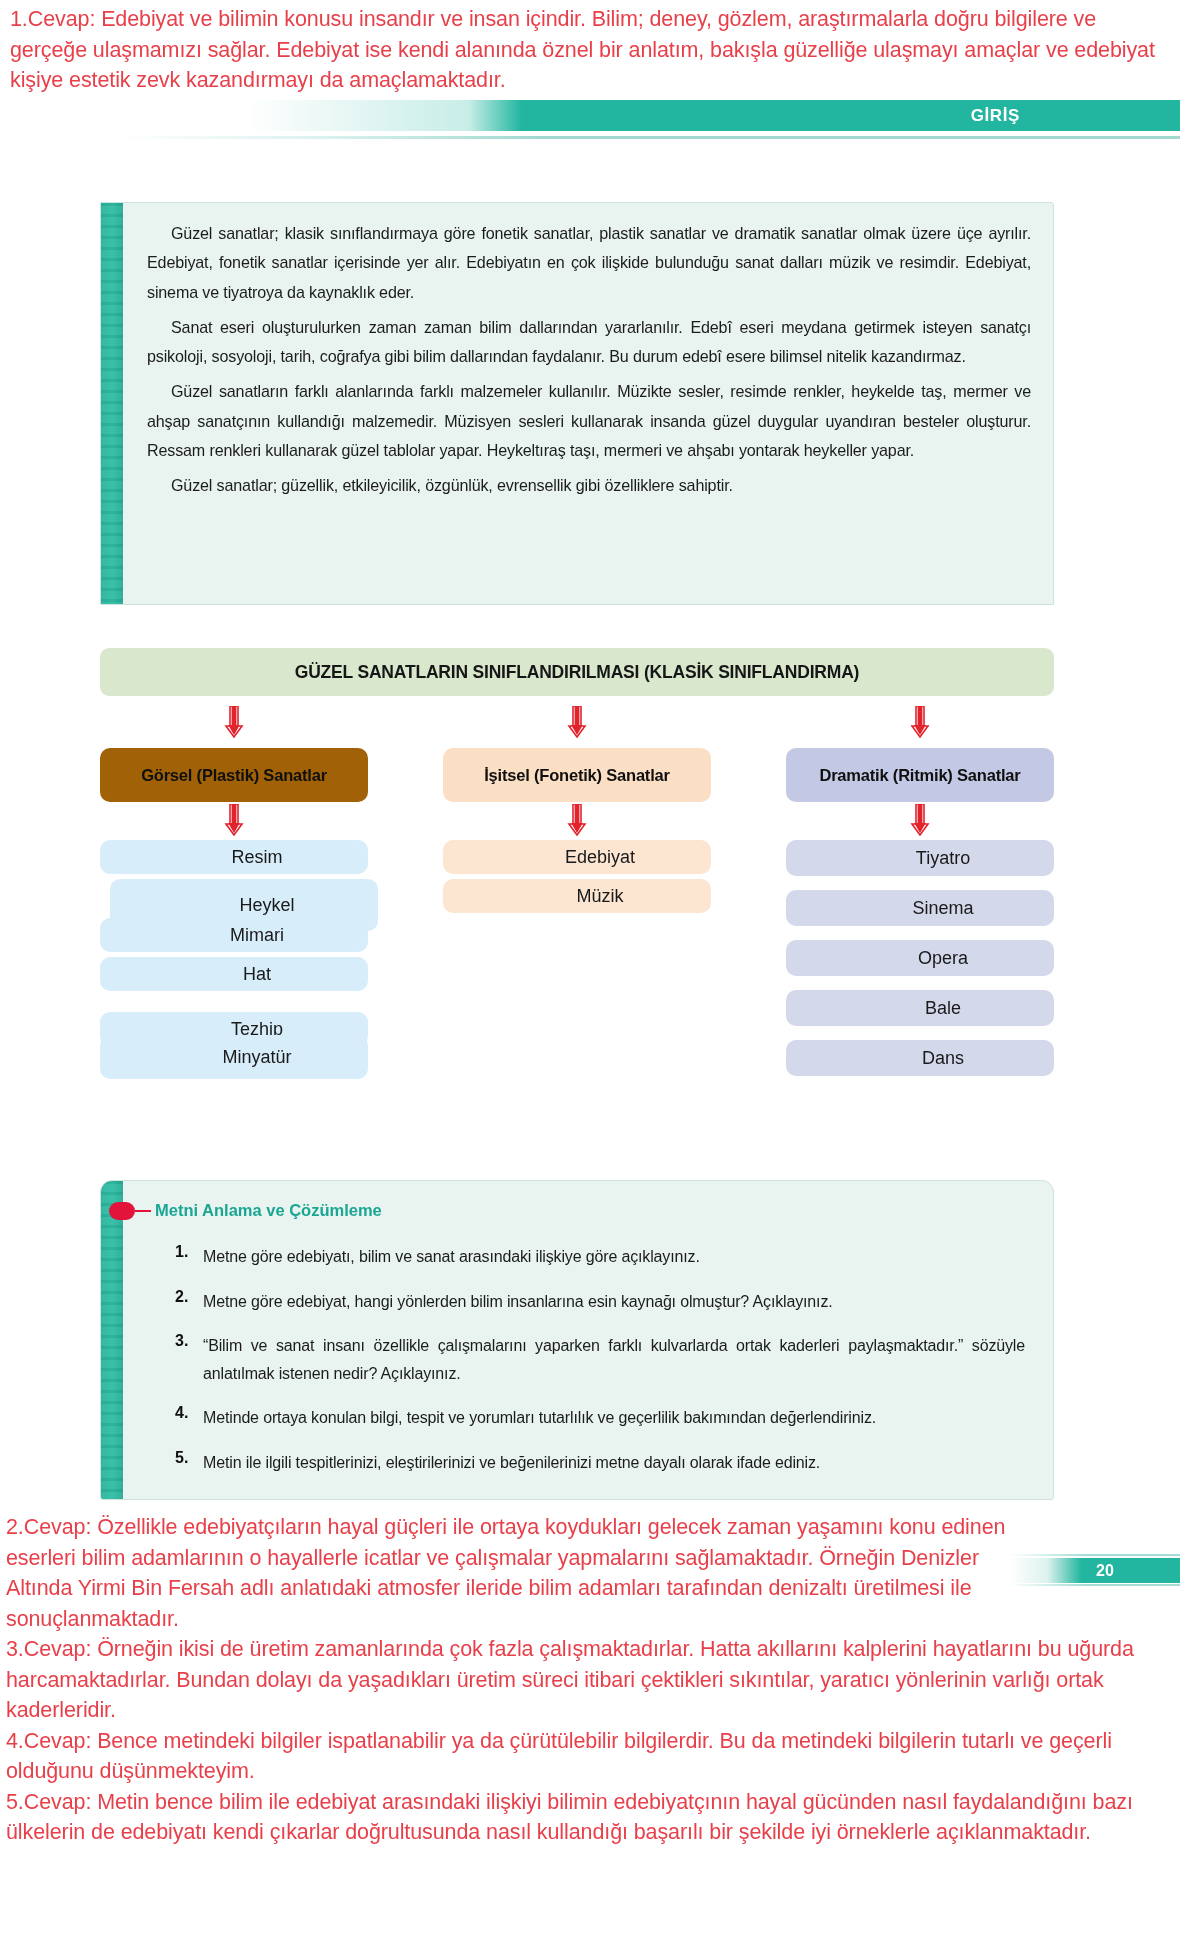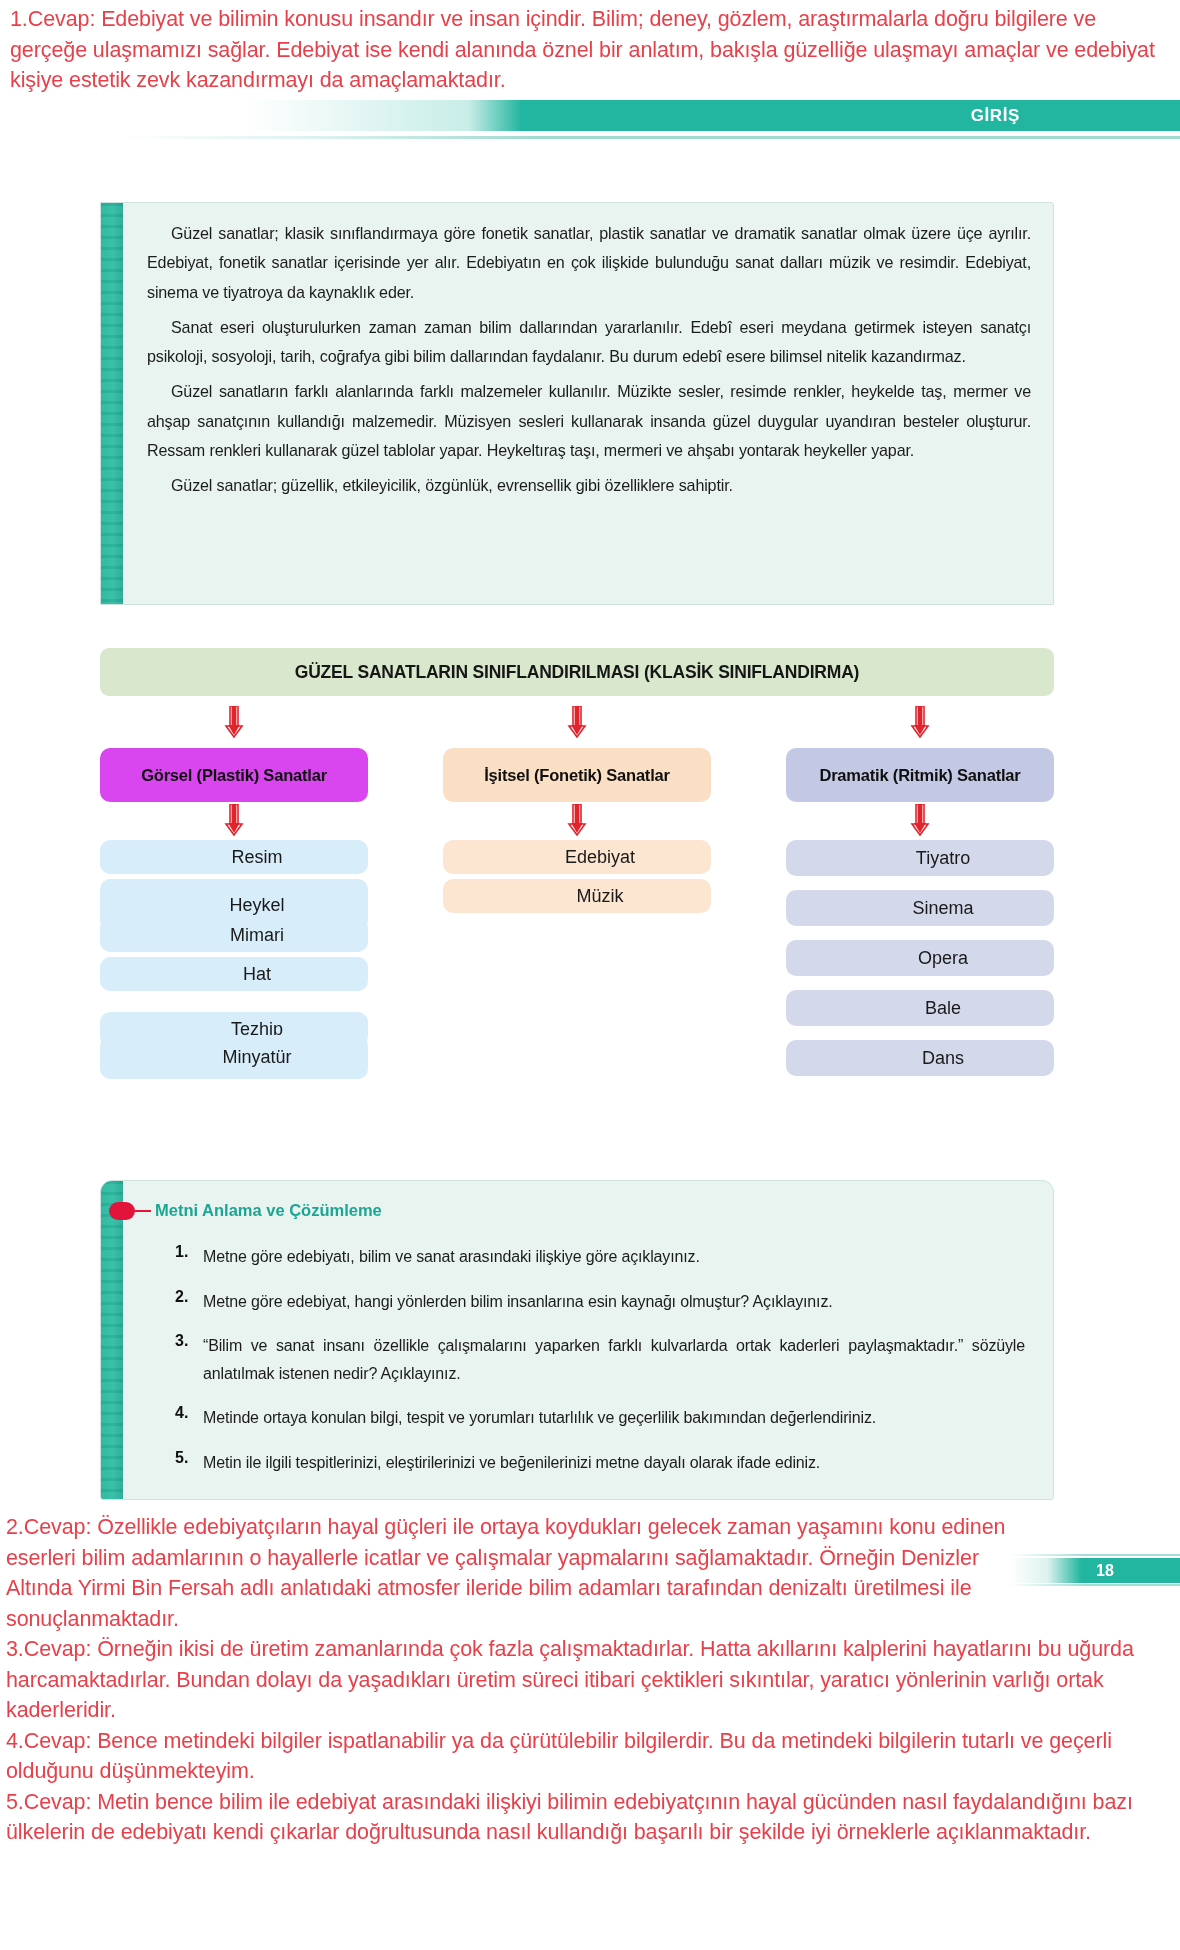--- a/index.html
+++ b/index.html
@@ -300,30 +300,30 @@
   <div id="diagram">
     <div id="diagram-title">GÜZEL SANATLARIN SINIFLANDIRILMASI (KLASİK SINIFLANDIRMA)</div>
 
   <div class="arrow" style="left: 123px; top: 58px;">
         <svg width="22" height="32" viewBox="0 0 22 32">
           <path d="M7 0 L7 20 L3 20 L11 31 L19 20 L15 20 L15 0 Z" fill="none" stroke="#e3232c" stroke-width="1.6"></path>
           <path d="M8.6 0 L8.6 19 L5.2 19 L11 29 L16.8 19 L13.4 19 L13.4 0 Z" fill="#e3232c"></path>
         </svg>
       </div>
       <div class="col" style="left: 0px; top: 100px;">
-        <div class="col-head" style="background: #d946ef;">Görsel (Plastik) Sanatlar</div>
+        <div class="col-head" style="background: #a16207;">Görsel (Plastik) Sanatlar</div>
       </div>
       <div class="arrow" style="left: 123px; top: 156px;">
         <svg width="22" height="32" viewBox="0 0 22 32">
           <path d="M7 0 L7 20 L3 20 L11 31 L19 20 L15 20 L15 0 Z" fill="none" stroke="#e3232c" stroke-width="1.6"></path>
           <path d="M8.6 0 L8.6 19 L5.2 19 L11 29 L16.8 19 L13.4 19 L13.4 0 Z" fill="#e3232c"></path>
         </svg>
       </div>
       <div class="col-item" style="position: absolute; left: 0px; width: 268px; height: 34px; top: 192px; background: rgb(216, 237, 250);">Resim</div>
-      <div class="col-item" style="position: absolute; left: 0px; width: 268px; height: 52px; top: 231px; background: rgb(216, 237, 250);">Heykel</div>
+      <div class="col-item" style="position: absolute; left: 10px; width: 268px; height: 52px; top: 231px; background: rgb(216, 237, 250);">Heykel</div>
       <div class="col-item" style="position: absolute; left: 0px; width: 268px; height: 34px; top: 270px; background: rgb(216, 237, 250);">Mimari</div>
       <div class="col-item" style="position: absolute; left: 0px; width: 268px; height: 34px; top: 309px; background: rgb(216, 237, 250);">Hat</div>
       <div class="col-item" style="position: absolute; left: 0px; width: 268px; height: 34px; top: 364px; background: rgb(216, 237, 250);">Tezhip</div>
       <div class="col-item" style="position: absolute; left: 0px; width: 268px; height: 44px; top: 387px; background: rgb(216, 237, 250);">Minyatür</div>
       <div class="arrow" style="left: 466px; top: 58px;">
         <svg width="22" height="32" viewBox="0 0 22 32">
           <path d="M7 0 L7 20 L3 20 L11 31 L19 20 L15 20 L15 0 Z" fill="none" stroke="#e3232c" stroke-width="1.6"></path>
           <path d="M8.6 0 L8.6 19 L5.2 19 L11 29 L16.8 19 L13.4 19 L13.4 0 Z" fill="#e3232c"></path>
         </svg>
       </div>
@@ -388,21 +388,21 @@
           <div class="q-num">5.</div>
           <div class="q-text">Metin ile ilgili tespitlerinizi, eleştirilerinizi ve beğenilerinizi metne dayalı olarak ifade ediniz.</div>
         </div>
       </div>
   </div>
 
   <div id="page-badge">
     <div class="rule-top"></div>
     <div class="bar"></div>
     <div class="rule-bot"></div>
-    <div class="num">18</div>
+    <div class="num">20</div>
   </div>
 
   <div id="bottom-answers">
       <div class="answer-red blk narrow">2.Cevap: Özellikle edebiyatçıların hayal güçleri ile ortaya koydukları gelecek zaman yaşamını konu edinen eserleri bilim adamlarının o hayallerle icatlar ve çalışmalar yapmalarını sağlamaktadır. Örneğin Denizler Altında Yirmi Bin Fersah adlı anlatıdaki atmosfer ileride bilim adamları tarafından denizaltı üretilmesi ile sonuçlanmaktadır.</div>
       <div class="answer-red blk">3.Cevap: Örneğin ikisi de üretim zamanlarında çok fazla çalışmaktadırlar. Hatta akıllarını kalplerini hayatlarını bu uğurda harcamaktadırlar. Bundan dolayı da yaşadıkları üretim süreci itibari çektikleri sıkıntılar, yaratıcı yönlerinin varlığı ortak kaderleridir.</div>
       <div class="answer-red blk">4.Cevap: Bence metindeki bilgiler ispatlanabilir ya da çürütülebilir bilgilerdir. Bu da metindeki bilgilerin tutarlı ve geçerli olduğunu düşünmekteyim.</div>
       <div class="answer-red blk">5.Cevap: Metin bence bilim ile edebiyat arasındaki ilişkiyi bilimin edebiyatçının hayal gücünden nasıl faydalandığını bazı ülkelerin de edebiyatı kendi çıkarlar doğrultusunda nasıl kullandığı başarılı bir şekilde iyi örneklerle açıklanmaktadır.</div>
     </div>
 
 </div>

